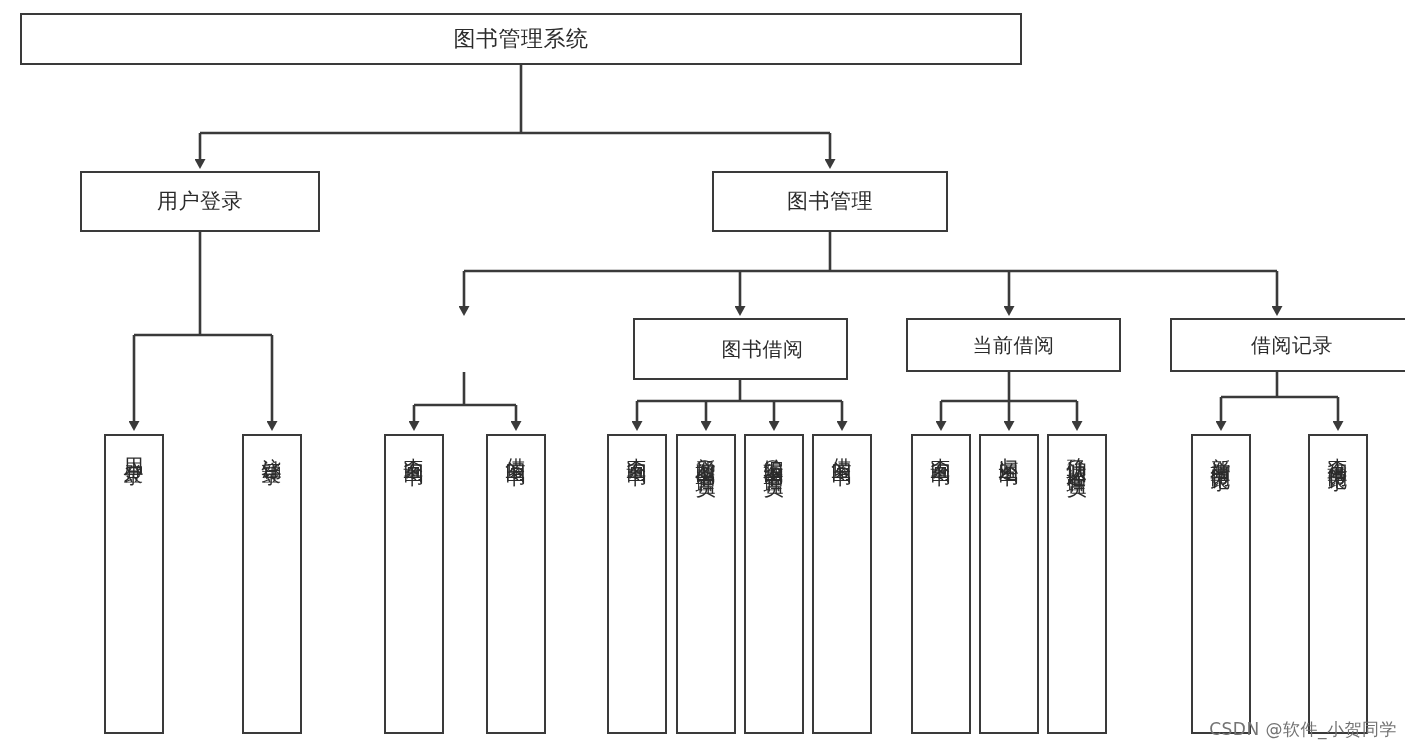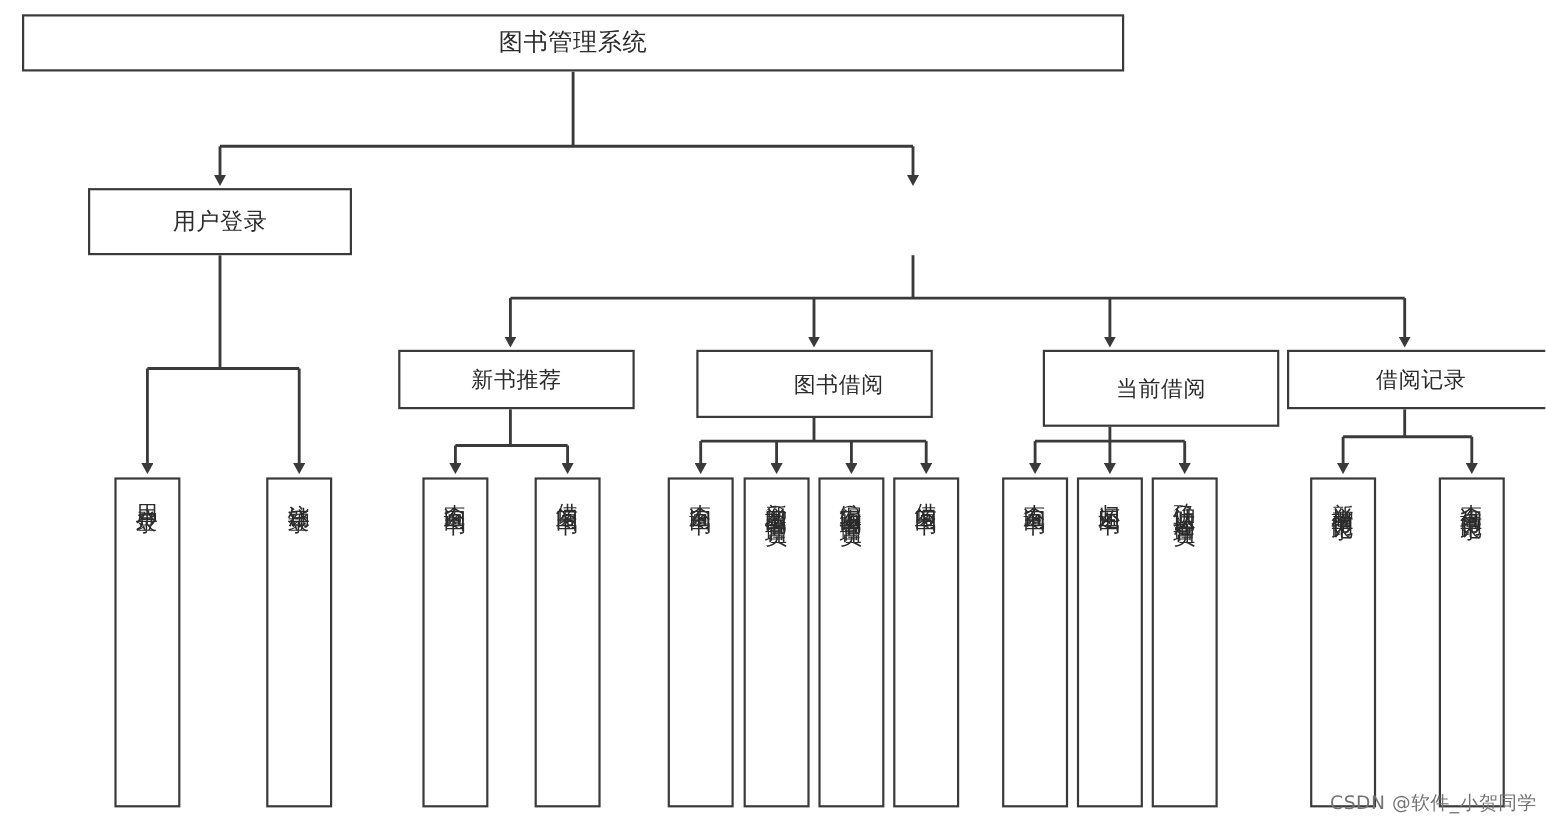--- a/index.html
+++ b/index.html
@@ -130,28 +130,28 @@
     </g>
   </svg>
 
   <div class="node root" style="left:20px; top:13px; width:1002px; height:52px;">
     <span class="label">图书管理系统</span>
   </div>
 
   <div class="node level1" style="left:80px; top:171px; width:240px; height:61px;">
     <span class="label">用户登录</span>
   </div>
-
-  <div class="node level2" style="left:362px; top:318px; width:215px; height:54px;">
-    <span class="label">新书推荐</span>
-  </div>
+  <div class="node level1" style="left:712px; top:171px; width:236px; height:61px;">
+    <span class="label">图书管理</span>
+  </div>
+
   <div class="node level2" style="left:633px; top:318px; width:215px; height:62px;padding-left:44px;">
     <span class="label">图书借阅</span>
   </div>
-  <div class="node level2" style="left:948px; top:318px; width:215px; height:70px;">
+  <div class="node level2" style="left:906px; top:318px; width:215px; height:54px;">
     <span class="label">当前借阅</span>
   </div>
   <div class="node level2" style="left:1170px; top:318px; width:244px; height:54px;">
     <span class="label">借阅记录</span>
   </div>
 
   <div class="node leaf" style="left:104px; top:434px; width:60px; height:300px;">
     <span class="label">用户登录</span>
   </div>
   <div class="node leaf" style="left:242px; top:434px; width:60px; height:300px;">

